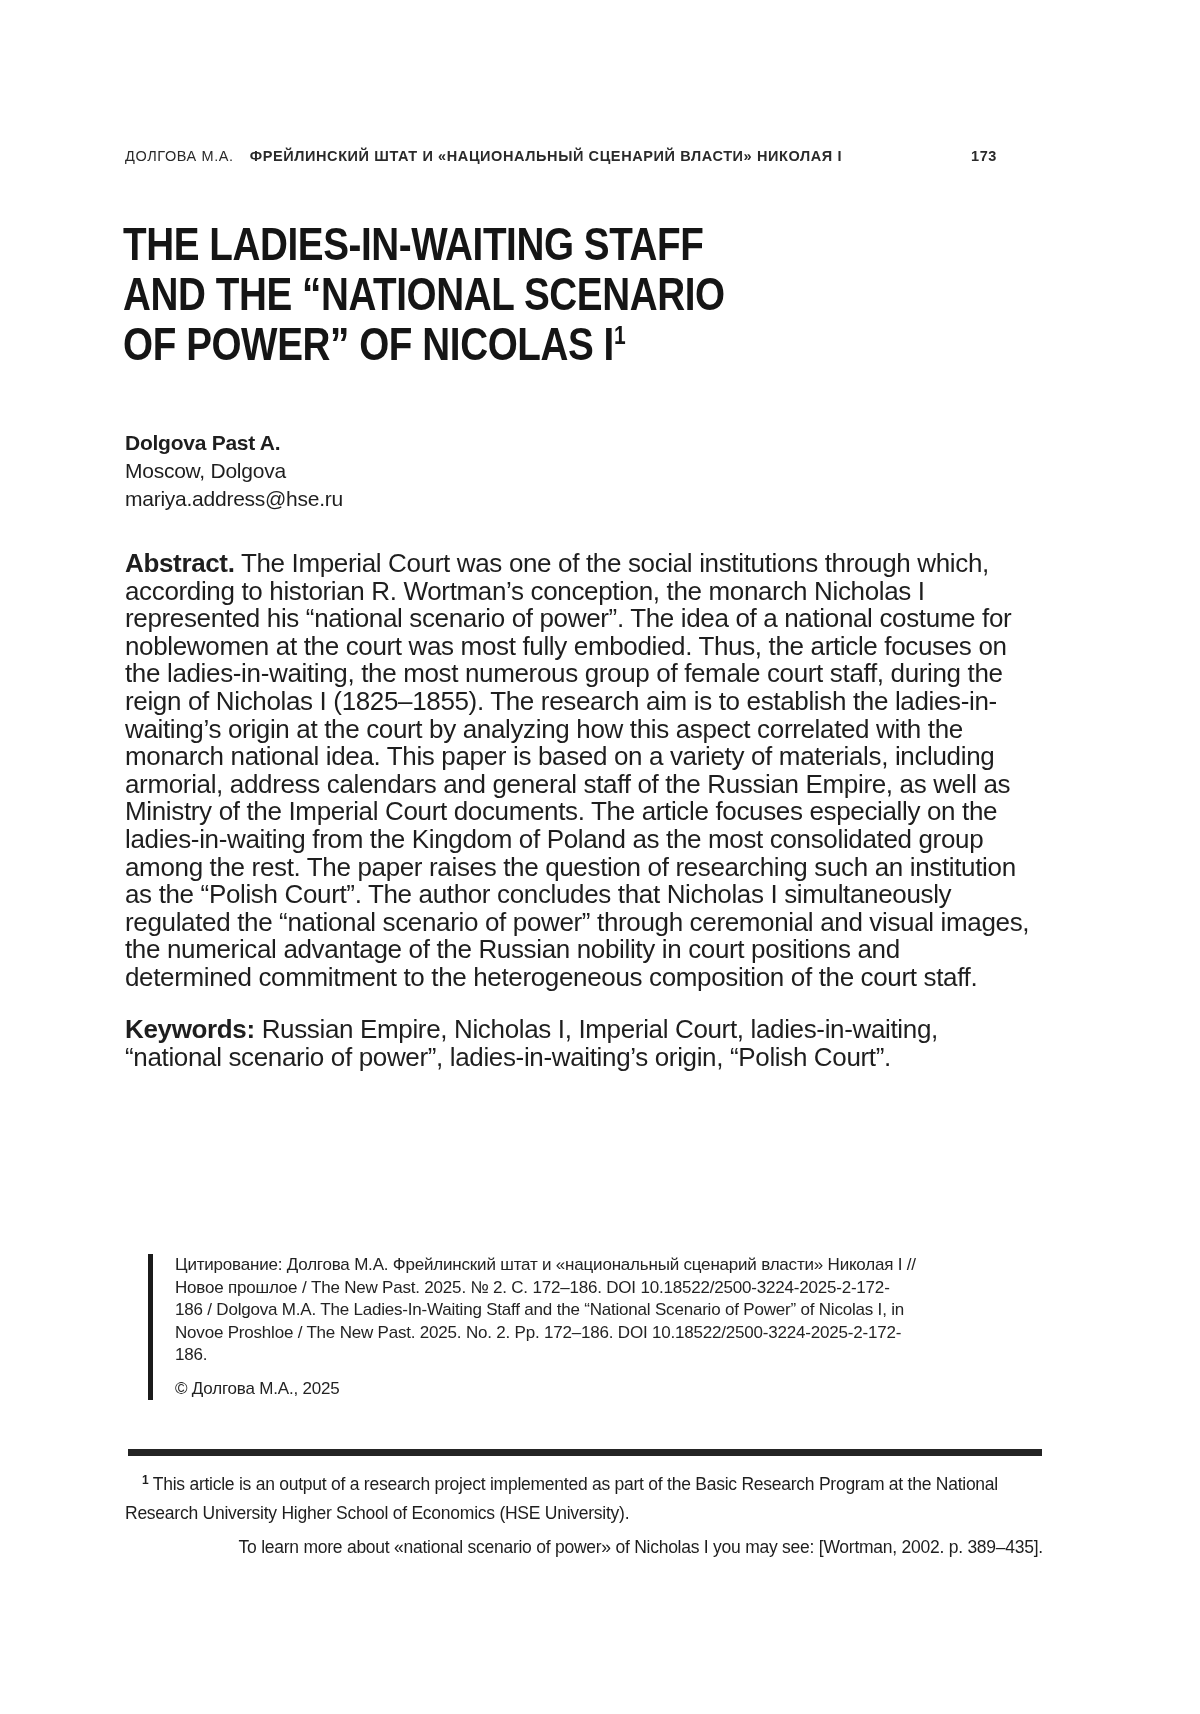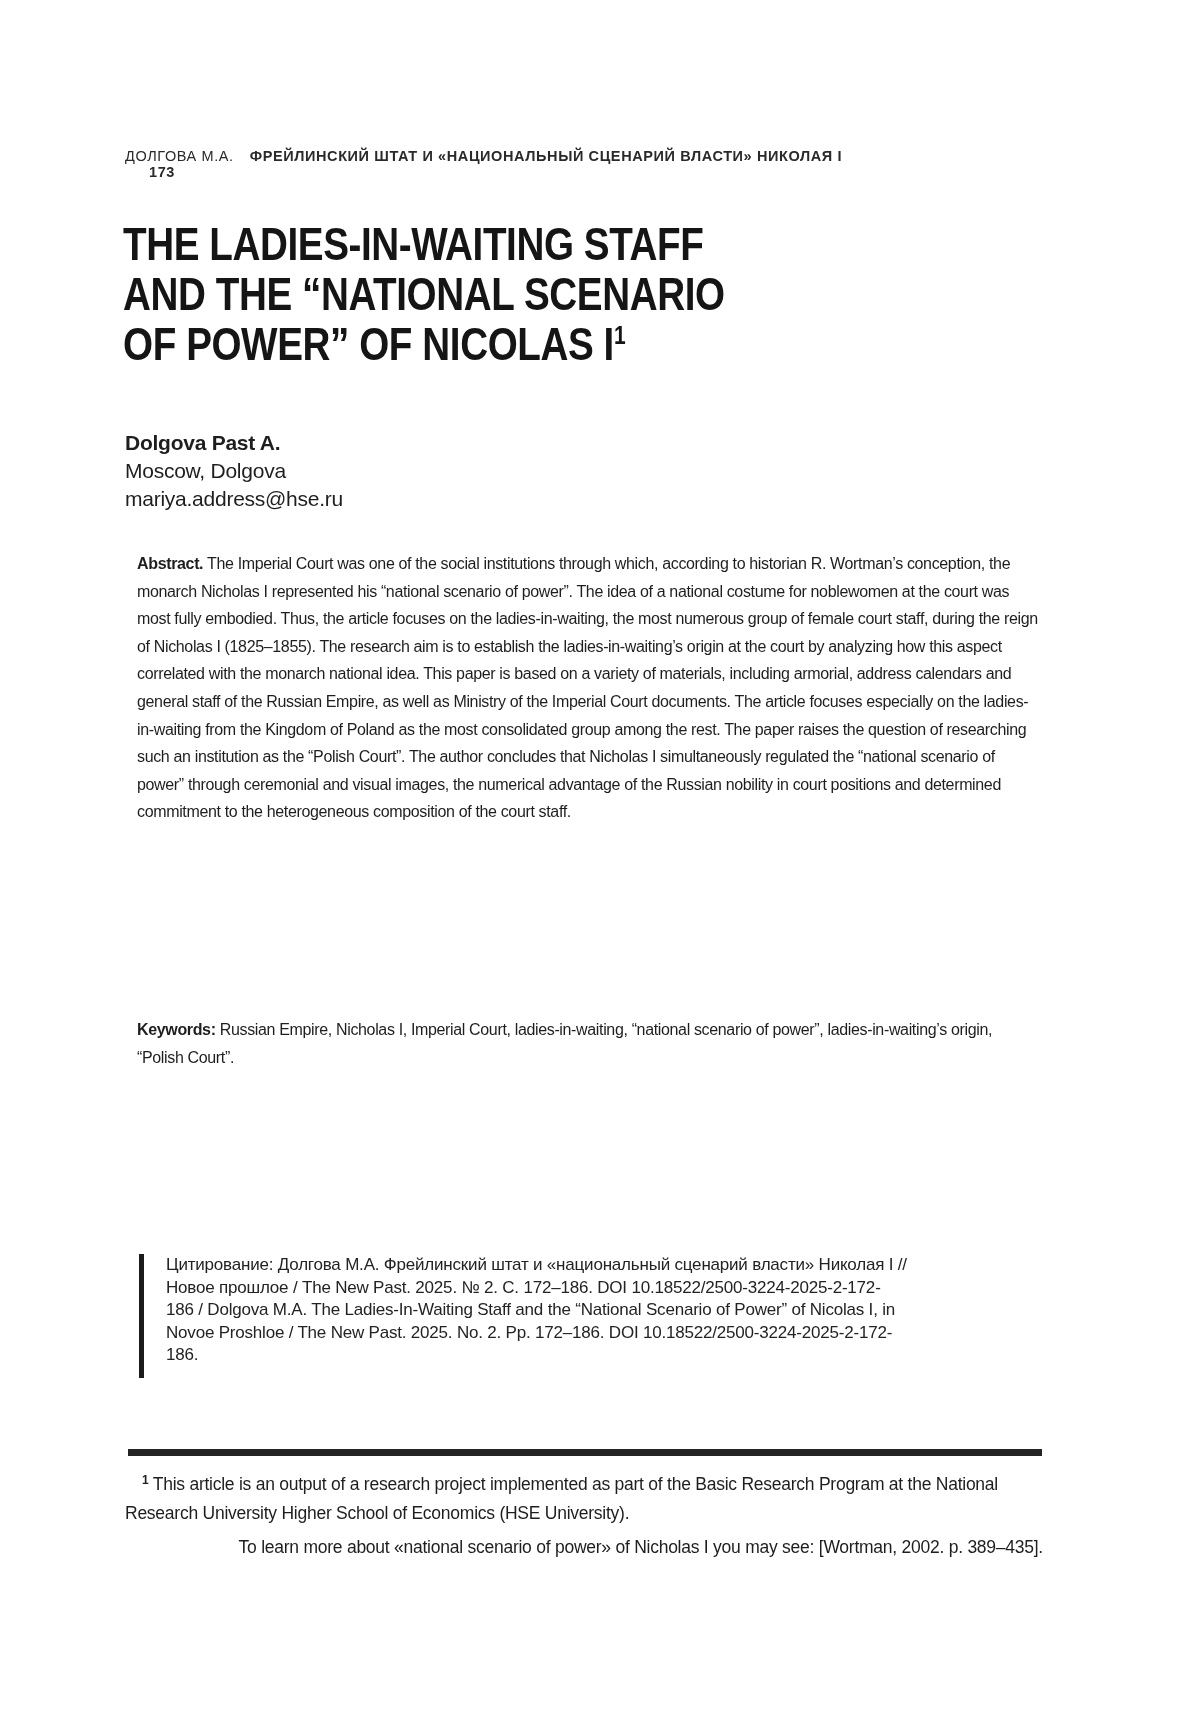--- a/index.html
+++ b/index.html
@@ -11,21 +11,21 @@
   }
   .page {
     position:relative; width:1200px; height:1714px;
     background:#ffffff; overflow:hidden;
   }
 
   
   .running-head {
     position:absolute; left:125px; top:148px; width:872px;
     display:flex; justify-content:space-between; align-items:baseline;
-    font-size:14.5px; letter-spacing:0.6px; color:#2a2a2a; white-space:nowrap;flex-direction:column;
+    font-size:14.5px; letter-spacing:0.6px; color:#2a2a2a; white-space:nowrap;
   }
   .rh-author { font-weight:400; margin-right:16px; }
   .rh-title  { font-weight:700; }
   .rh-page   { font-weight:700; padding-left:24px; }
 
   
   .article-title {
     position:absolute; left:123px; top:219px;
     font-size:46px; line-height:50px; font-weight:700;
     letter-spacing:-0.5px; color:#151515;
@@ -36,31 +36,31 @@
 
   
   .author-block {
     position:absolute; left:125px; top:429px;
     font-size:21px; line-height:28px; letter-spacing:-0.25px;
   }
   .author-name { font-weight:700; }
 
   
   .abstract, .keywords {
-    position:absolute; left:137px; width:905px;
-    font-size:16px; line-height:27.6px; letter-spacing:-0.35px;
+    position:absolute; left:125px; width:905px;
+    font-size:26px; line-height:27.6px; letter-spacing:-0.35px;
     text-align:left; color:#1e1e1e;
   }
   .abstract { top:550px; }
   .keywords { top:1016px; }
   .para-label { font-weight:700; }
 
   
   .citation-block {
-    position:absolute; left:139px; top:1254px; width:768px;
+    position:absolute; left:148px; top:1254px; width:768px;
     border-left:5px solid #1b1b1b; padding-left:22px;
     font-size:17px; line-height:22.5px; letter-spacing:-0.2px; color:#232323;
   }
   .citation-text { margin-bottom:11px; }
 
   
   .divider {
     position:absolute; left:128px; top:1449px;
     width:914px; height:7px; background:#242424;
   }
@@ -95,20 +95,21 @@
     <div class="author-city">Moscow, Dolgova</div>
     <div class="author-email">mariya.address@hse.ru</div>
   </div>
 
   <p class="abstract"><span class="para-label">Abstract.</span><span> The Imperial Court was one of the social institutions through which, according to historian R. Wortman’s conception, the monarch Nicholas I represented his “national scenario of power”. The idea of a national costume for noblewomen at the court was most fully embodied. Thus, the article focuses on the ladies-in-waiting, the most numerous group of female court staff, during the reign of Nicholas I (1825–1855). The research aim is to establish the ladies-in-waiting’s origin at the court by analyzing how this aspect correlated with the monarch national idea. This paper is based on a variety of materials, including armorial, address calendars and general staff of the Russian Empire, as well as Ministry of the Imperial Court documents. The article focuses especially on the ladies-in-waiting from the Kingdom of Poland as the most consolidated group among the rest. The paper raises the question of researching such an institution as the “Polish Court”. The author concludes that Nicholas I simultaneously regulated the “national scenario of power” through ceremonial and visual images, the numerical advantage of the Russian nobility in court positions and determined commitment to the heterogeneous composition of the court staff.</span></p>
 
   <p class="keywords"><span class="para-label">Keywords:</span><span> Russian Empire, Nicholas I, Imperial Court, ladies-in-waiting, “national scenario of power”, ladies-in-waiting’s origin, “Polish Court”.</span></p>
 
   <div class="citation-block">
     <p class="citation-text">Цитирование: Долгова М.А. Фрейлинский штат и «национальный сценарий власти» Николая I // Новое прошлое / The New Past. 2025. № 2. С. 172–186. DOI 10.18522/2500-3224-2025-2-172-186 / Dolgova M.A. The Ladies-In-Waiting Staff and the “National Scenario of Power” of Nicolas I, in Novoe Proshloe / The New Past. 2025. No. 2. Pp. 172–186. DOI 10.18522/2500-3224-2025-2-172-186.</p>
+    <p class="copyright-line">© Долгова М.А., 2025</p>
   </div>
 
   <div class="divider"></div>
 
   <div class="footnotes">
     <p class="footnote"><span class="fn-marker">1</span><span> This article is an output of a research project implemented as part of the Basic Research Program at the National Research University Higher School of Economics (HSE University).</span></p>
     <p class="footnote">To learn more about «national scenario of power» of Nicholas I you may see: [Wortman, 2002. p. 389–435].</p>
   </div>
 
 </div>

